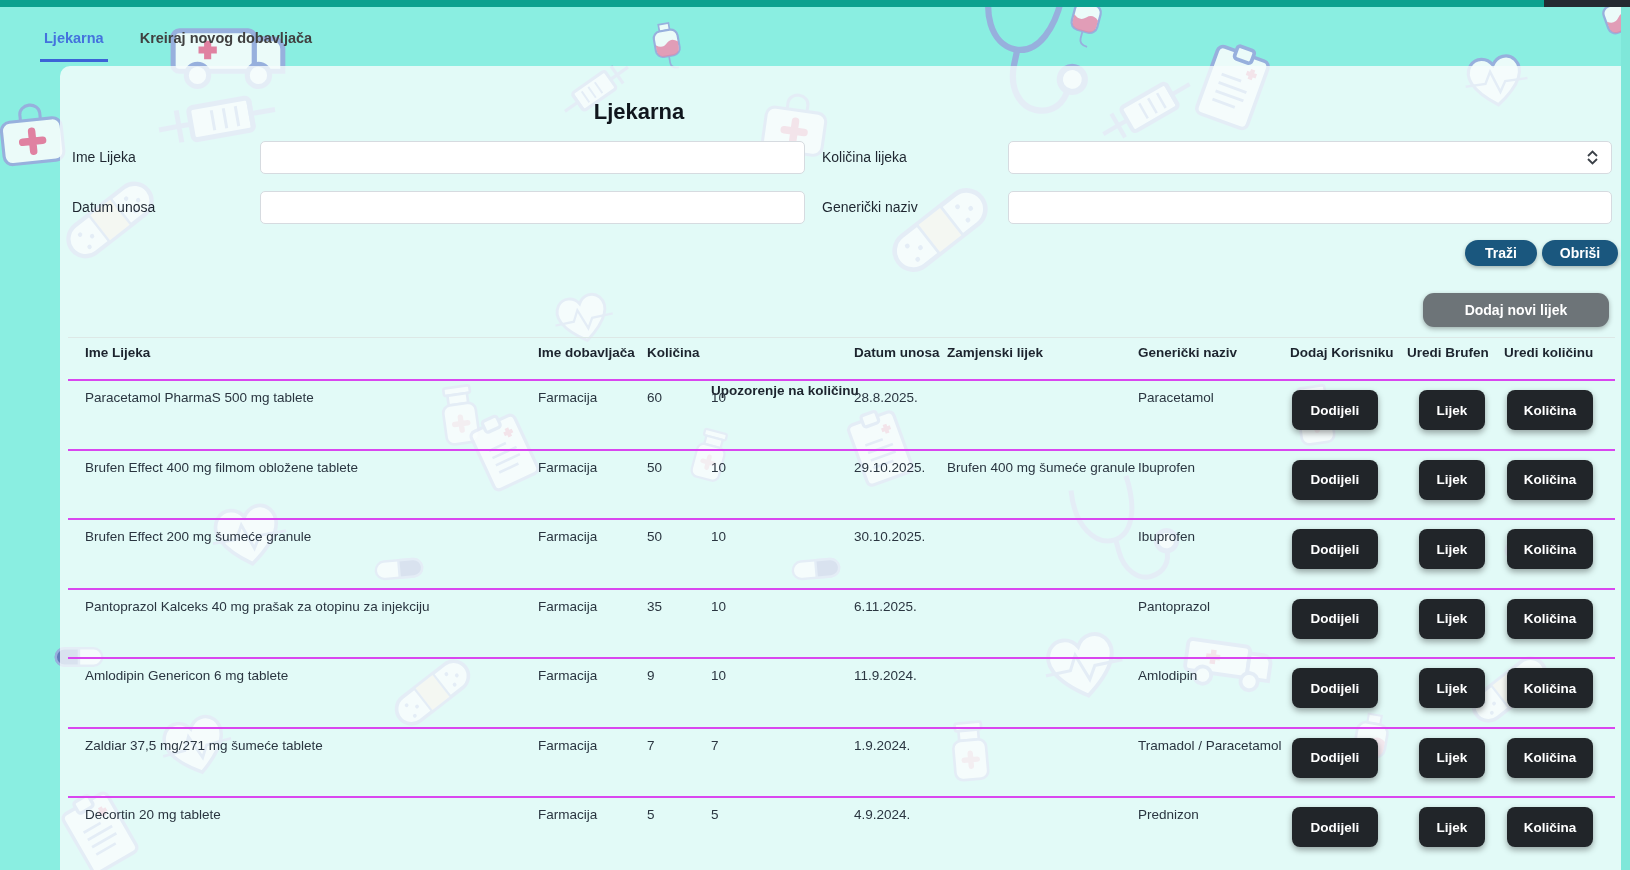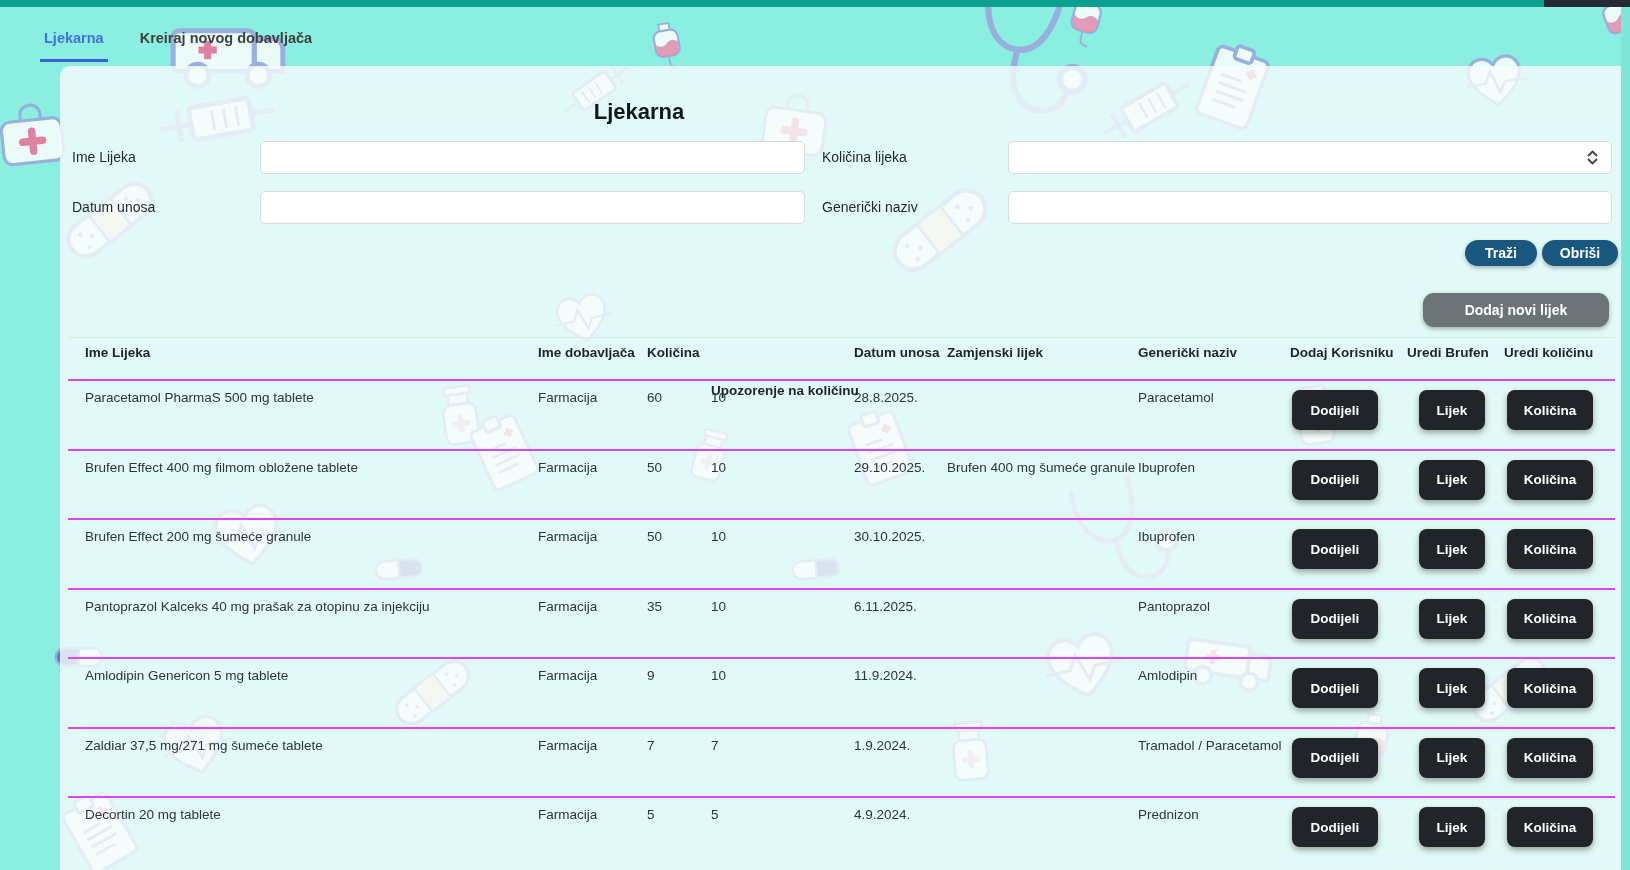--- a/index.html
+++ b/index.html
@@ -333,21 +333,21 @@
     <span class="tcell c3">10</span>
     <span class="tcell c4">6.11.2025.</span>
     <span class="tcell c5"></span>
     <span class="tcell c6">Pantoprazol</span>
     <button class="btn-dark a0">Dodijeli</button>
     <button class="btn-dark a1">Lijek</button>
     <button class="btn-dark a2">Količina</button>
   </div>
 
   <div class="trow" style="top: 591px;">
-    <span class="tcell c0">Amlodipin Genericon 5 mg tablete</span>
+    <span class="tcell c0">Amlodipin Genericon 6 mg tablete</span>
     <span class="tcell c1">Farmacija</span>
     <span class="tcell c2">9</span>
     <span class="tcell c3">10</span>
     <span class="tcell c4">11.9.2024.</span>
     <span class="tcell c5"></span>
     <span class="tcell c6">Amlodipin</span>
     <button class="btn-dark a0">Dodijeli</button>
     <button class="btn-dark a1">Lijek</button>
     <button class="btn-dark a2">Količina</button>
   </div>

